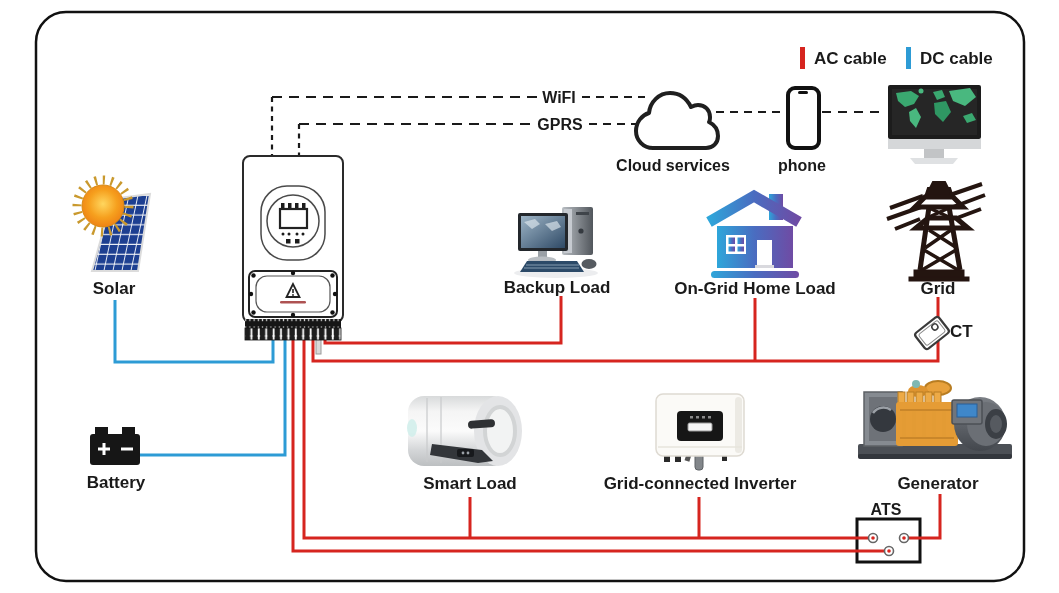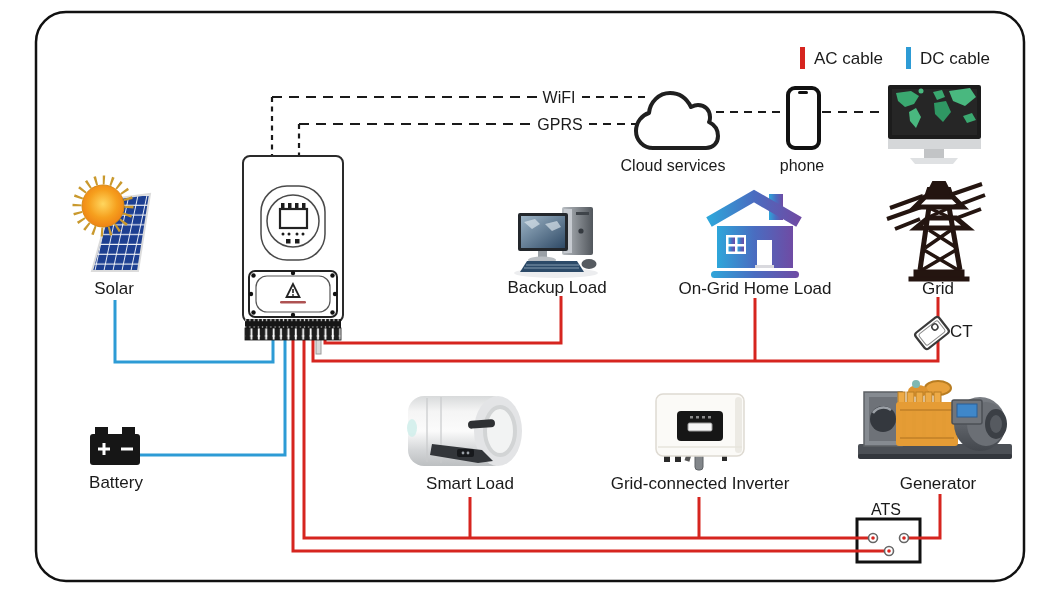--- a/index.html
+++ b/index.html
@@ -1,17 +1,17 @@
 <!DOCTYPE html>
 <html><head>
 <meta charset="utf-8">
 <style>
   html,body{margin:0;padding:0;background:#fff;}
   #stage{position:relative;width:1059px;height:593px;background:#fff;overflow:hidden;
-         font-family:"Liberation Sans",sans-serif;}
+         font-family:"Liberation Sans",sans-serif;font-weight:bold;}
   svg{position:absolute;left:0;top:0;}
   text{font-family:"Liberation Sans",sans-serif;fill:#1a1a1a;}
   .node-label{font-size:17px;}
   .net-label{font-size:16px;paint-order:stroke;stroke:#fff;stroke-width:5px;}
   .legend-label{font-size:17px;}
   .small-label{font-size:16px;}
 </style>
 </head>
 <body>
 

